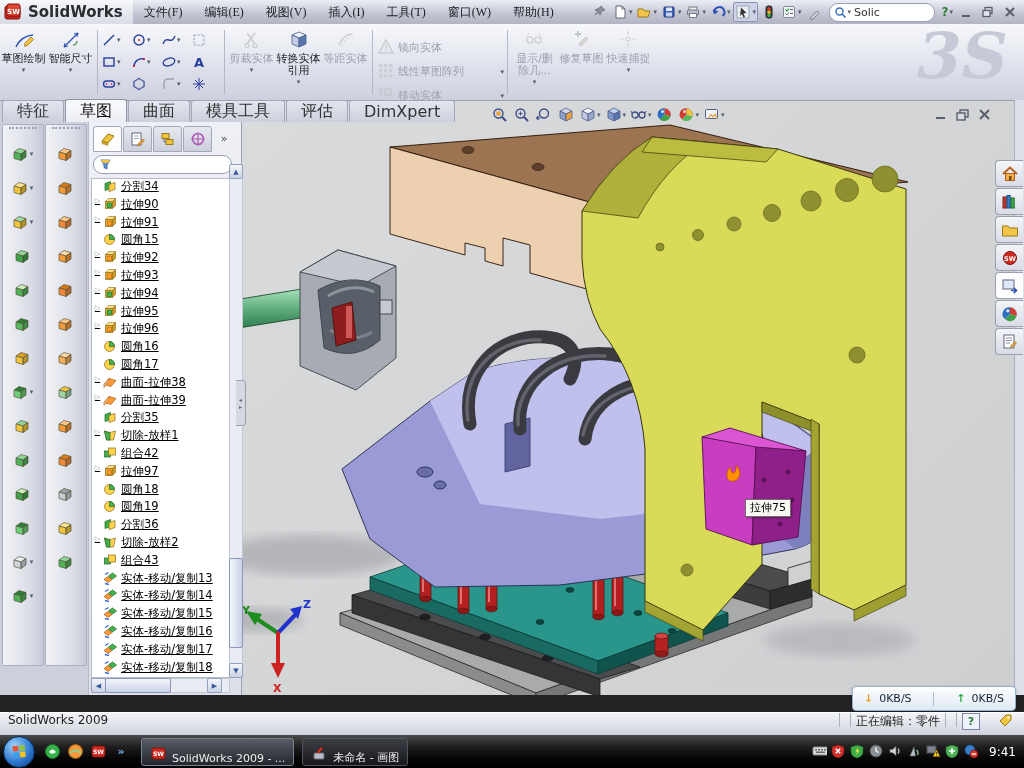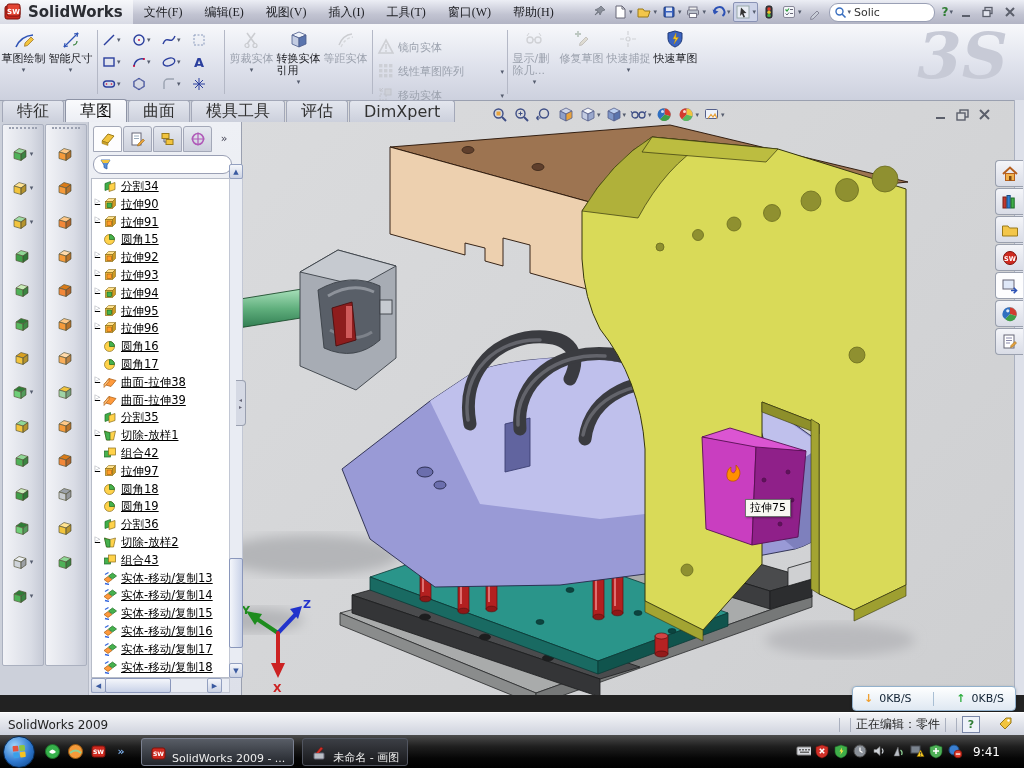--- a/index.html
+++ b/index.html
@@ -21,21 +21,21 @@
   #searchbox{display:flex;align-items:center;background:#fff;border:1px solid #9aa0b5;
     border-radius:9px;height:17px;padding:0 8px 0 4px;width:92px;margin:0 4px;}
   #searchbox .sval{font-size:11px;color:#333;margin-left:3px;}
   .winbtn{width:20px;height:15px;display:flex;align-items:center;justify-content:center;}
   
   #toolbar{position:absolute;left:0;top:24px;width:1024px;height:76px;
     background:linear-gradient(#f7f8fb,#dfe2ec 55%,#cdd1de);border-bottom:1px solid #9aa0b0;
     display:flex;align-items:stretch;}
   .tb-big{width:47px;display:flex;flex-direction:column;align-items:center;justify-content:flex-start;
     padding-top:5px;gap:1px;}
-  .tb-big .lbl{font-size:11px;line-height:12px;text-align:left;color:#1c1d22;width:44px;}
+  .tb-big .lbl{font-size:11px;line-height:12px;text-align:center;color:#1c1d22;width:44px;}
   .tb-big.dis .lbl{color:#9ba1ad;}
   .tb-dd{font-size:7px;color:#555c6e;}
   .tb-sep{width:1px;background:#b4b8c6;margin:6px 3px;}
   #sketchgrid{display:grid;grid-template-columns:repeat(4,30px);grid-template-rows:repeat(3,22px);
     padding-top:5px;}
   .sg-cell{display:flex;align-items:center;}
   .tb-stack{display:flex;flex-direction:column;justify-content:flex-start;padding-top:13px;gap:3px;width:128px;}
   .tb-srow{display:flex;align-items:center;gap:4px;}
   .tb-srow .lbl{font-size:11px;color:#9ba1ad;white-space:nowrap;}
   #watermark{position:absolute;right:16px;top:18px;font-size:64px;font-style:italic;font-weight:bold;
@@ -96,37 +96,37 @@
   .tp-tab.active{background:#fdfdfe;}
   
   #tabbar{position:absolute;left:88px;top:695px;width:927px;height:17px;
     background:linear-gradient(#e8eaf1,#c9cdd8);border-top:1px solid #9aa0b0;display:flex;align-items:center;margin-top:25px;}
   .nav-btn{width:13px;height:13px;margin:0 1px 1px 0;background:linear-gradient(#f6f7fa,#d4d9e6);
     border:1px solid #93a0c0;border-radius:2px;color:#3a5aa0;font-size:6px;display:flex;align-items:center;justify-content:center;}
   .mtab{height:16px;padding:0 10px;display:flex;align-items:center;font-size:11px;color:#222;
     background:linear-gradient(#d7dae4,#c3c7d4);border:1px solid #9aa0b0;border-bottom:none;margin-right:1px;}
   .mtab.active{background:#f4f5f8;font-weight:bold;}
   #statusbar{position:absolute;left:0;top:712px;width:1024px;height:23px;
-    background:linear-gradient(#f4f5f8,#cdd1dc);border-top:1px solid #fff;display:flex;align-items:center;color:#222;}
+    background:linear-gradient(#f4f5f8,#cdd1dc);border-top:1px solid #fff;display:flex;align-items:flex-start;color:#222;}
   .st-sep{width:1px;height:14px;background:#aab0bf;margin:0 5px;}
   #netwidget{position:absolute;left:852px;top:686px;width:162px;height:23px;
     background:linear-gradient(#feffff,#dfe8f2);border:1px solid #93b1cc;border-radius:4px;
     box-shadow:0 1px 3px rgba(0,0,0,.25);display:flex;align-items:center;justify-content:space-around;
     font-size:11px;color:#123;}
   
   #taskbar{position:absolute;left:0;top:735px;width:1024px;height:33px;
     background:linear-gradient(#4c4c4c,#1f1f1f 35%,#060606 70%,#000);display:flex;align-items:center;}
   #orb{width:30px;height:30px;border-radius:50%;margin:0 6px 0 3px;
     background:radial-gradient(circle at 35% 30%,#9fd4fb,#2e78cf 55%,#0b3f7e);border:1px solid #062a55;
     display:flex;align-items:center;justify-content:center;}
   .taskbtn{height:26px;display:flex;align-items:flex-end;gap:5px;padding:0 8px;margin-left:8px;
     background:linear-gradient(#3c3f45,#17181b);border:1px solid #515560;border-radius:3px;
     color:#eee;font-size:11px;max-width:145px;overflow:hidden;white-space:nowrap;}
   .taskbtn.active{background:linear-gradient(#585d66,#23262c);border-color:#7a8090;}
-  #tray{margin-left:auto;display:flex;align-items:center;gap:4px;padding-right:24px;}
+  #tray{margin-left:auto;display:flex;align-items:center;gap:4px;padding-right:8px;}
   #clock{color:#fff;font-size:12px;margin-left:6px;}
   .dis-ico{opacity:.45;filter:grayscale(.8);}
 </style>
 </head>
 <body>
 
 <div id="app">
 
   <div id="leftzone"></div>
 
@@ -707,27 +707,20 @@
         <div class="lbl">修复草图</div>
       </div>
       <div class="tb-big dis">
         <div class="dis-ico"><svg width="22" height="20" viewBox="0 0 22 20">
             <circle cx="10" cy="10" r="2" fill="none" stroke="#a8aebb" stroke-width="1.2"></circle>
             <path d="M10,2 v4 M10,14 v4 M2,10 h4 M14,10 h4" stroke="#a8aebb" stroke-width="1.2"></path>
           </svg></div>
         <div class="lbl">快速捕捉</div>
         <div class="tb-dd">▾</div>
       </div>
-      <div class="tb-big">
-        <div><svg width="22" height="20" viewBox="0 0 22 20">
-            <path d="M10,2 L17,4 V9 C17,13.5 14,16.5 10,18 C6,16.5 3,13.5 3,9 V4 Z" fill="#3a63c0" stroke="#203a77"></path>
-            <path d="M11,4 L8,10 H10.5 L9,15 L13.5,8.5 H10.8 Z" fill="#ffd024" stroke="#b8860b" stroke-width="0.5"></path>
-          </svg></div>
-        <div class="lbl">快速草图</div>
-      </div>
     </div>
   <div id="watermark">3S</div>
 
   <div id="cmdtabs">
       <div class="cmdtab">特征</div>
       <div class="cmdtab active">草图</div>
       <div class="cmdtab">曲面</div>
       <div class="cmdtab">模具工具</div>
       <div class="cmdtab">评估</div>
       <div class="cmdtab">DimXpert</div>

